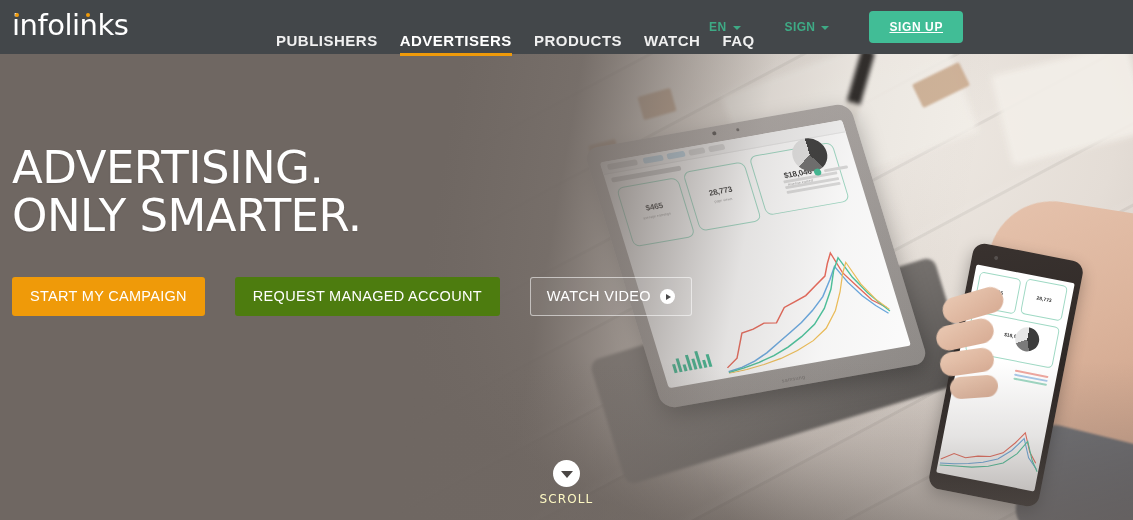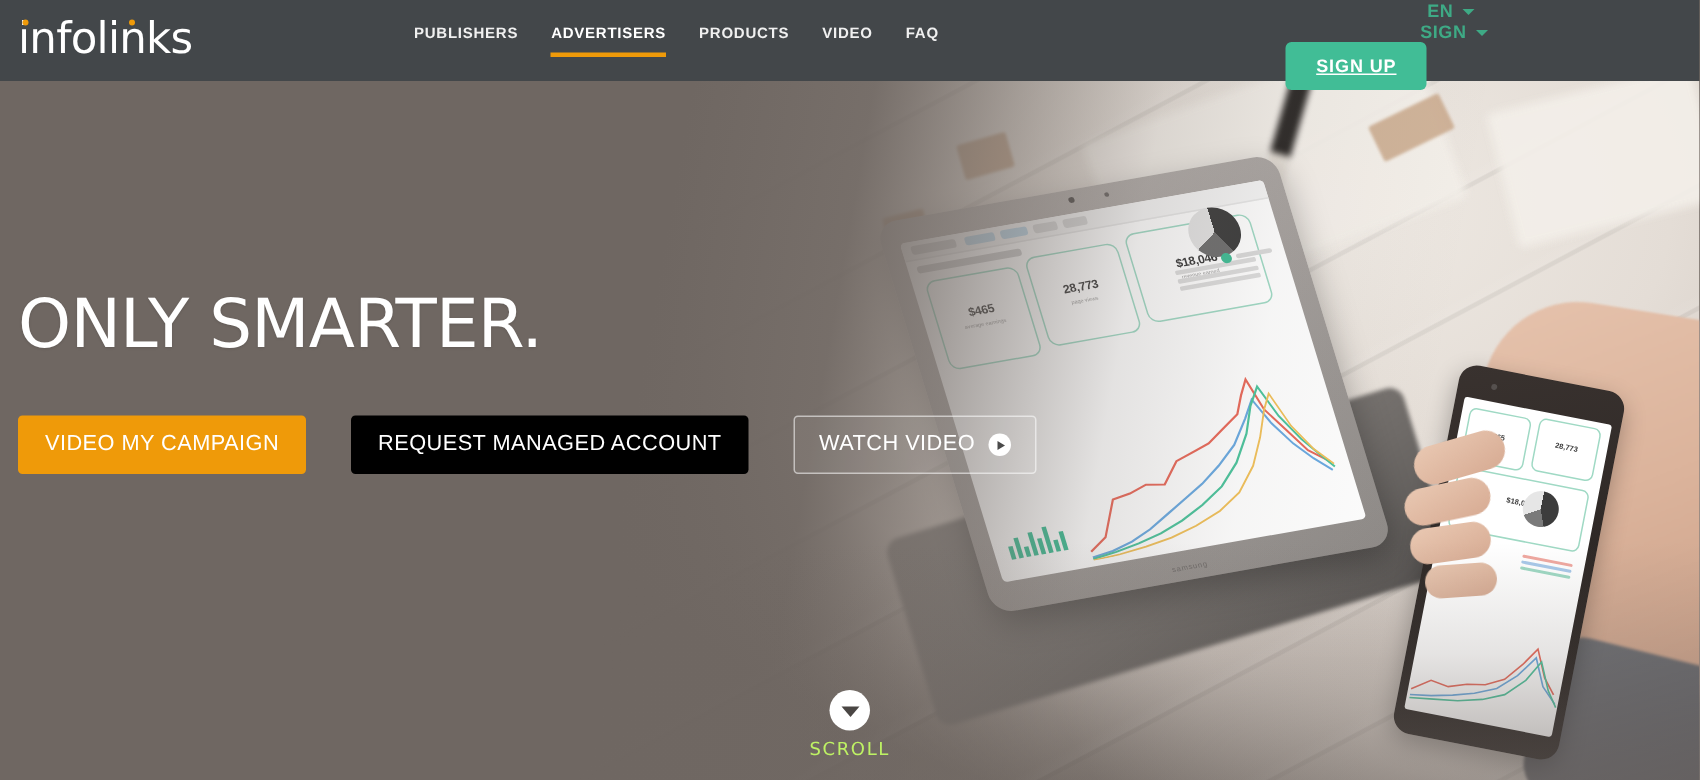--- a/index.html
+++ b/index.html
@@ -44,44 +44,45 @@
   .logo-dot.d2 { left:74px; top:3px; }
 
   .nav {
     position:absolute;
     left:265px; top:16px;
     display:flex; align-items:flex-start;
     gap:0;
   }
   .nav-item {
     position:relative;
-    font-size:10px;
+    font-size:15px;
     font-weight:700;
     letter-spacing:0.5px;
     color:#f0f0f0;
     cursor:pointer;
     padding:0 11px;
     line-height:14px;
     white-space:nowrap;
+    margin-top:18px;
   }
   .nav-item.active { color:#ffffff; }
   .nav-item.active::after {
     content:"";
     position:absolute;
     left:11px; right:11px;
     bottom:-8px;
     height:3px;
     background:#ef9a09;
   }
 
   .header-right {
     position:absolute;
-    right:12px; top:0;
+    right:0; top:0;
     height:54px;
-    display:flex; align-items:center;flex-direction:column;
+    display:flex; align-items:center;
   }
   .hr-link {
     display:flex; align-items:center; gap:6px;
     font-size:12px;
     font-weight:700;
     letter-spacing:0.4px;
     color:#3eaa85;
     cursor:pointer;
     margin-right:0;
     white-space:nowrap;
@@ -431,21 +432,21 @@
     padding:0 18px;
     font-family:"Liberation Sans", sans-serif;
     font-size:14.5px;
     font-weight:400;
     letter-spacing:0.3px;
     color:#ffffff;
     cursor:pointer;
     white-space:nowrap;
   }
   .btn-orange { background:#ef9a09; margin-right:30px; }
-  .btn-teal   { background:#000000; margin-right:30px; }
+  .btn-teal   { background:#4d7c0f; margin-right:30px; }
   .btn-ghost  {
     background:rgba(255,255,255,0.06);
     border:1px solid rgba(255,255,255,0.55);
     display:flex; align-items:center; gap:9px;
     padding:0 16px;
   }
   .play-icon {
     width:15px; height:15px;
     border-radius:50%;
     background:#ffffff;
@@ -484,42 +485,42 @@
     width:0;height:0;
     border-left:6px solid transparent;
     border-right:6px solid transparent;
     border-top:7px solid #4a4644;
     margin-top:2px;
   }
   .scroll-label {
     font-size:12px;
     font-weight:400;
     letter-spacing:1.1px;
-    color:#bef264;
+    color:#fef9c3;
     font-family:"DejaVu Sans", sans-serif;
   }
 </style>
 </head>
 <body>
 
 <div class="page">
 
   <div class="header">
 
     <div class="logo">
       <span class="logo-text">infolinks</span>
       <span class="logo-dot d1"></span>
       <span class="logo-dot d2"></span>
     </div>
 
     <nav class="nav">
       <span class="nav-item">PUBLISHERS</span>
       <span class="nav-item active">ADVERTISERS</span>
       <span class="nav-item">PRODUCTS</span>
-      <span class="nav-item">VIDEO</span>
+      <span class="nav-item">WATCH</span>
       <span class="nav-item">FAQ</span>
     </nav>
 
     <div class="header-right">
       <span class="hr-link en">
         <span>EN</span>
         <span class="caret"></span>
       </span>
       <span class="hr-link login">
         <span>SIGN</span>
@@ -638,25 +639,25 @@
       <div class="finger f2"></div>
       <div class="finger f3"></div>
       <div class="finger f4"></div>
     </div>
 
     <div class="hero-overlay"></div>
     <div class="hero-overlay2"></div>
 
     <div class="hero-content">
       <h1 class="headline">
-        <br>
+        <span>ADVERTISING.</span><br>
         <span>ONLY SMARTER.</span>
       </h1>
       <div class="cta-row">
-        <button class="btn btn-orange">VIDEO MY CAMPAIGN</button>
+        <button class="btn btn-orange">START MY CAMPAIGN</button>
         <button class="btn btn-teal">REQUEST MANAGED ACCOUNT</button>
         <button class="btn btn-ghost">
           <span>WATCH VIDEO</span>
           <span class="play-icon"></span>
         </button>
       </div>
     </div>
 
     <div class="scroll-cue">
       <span class="scroll-circle">

